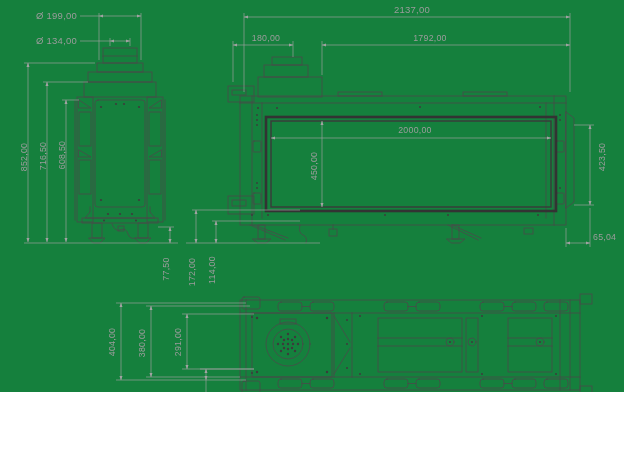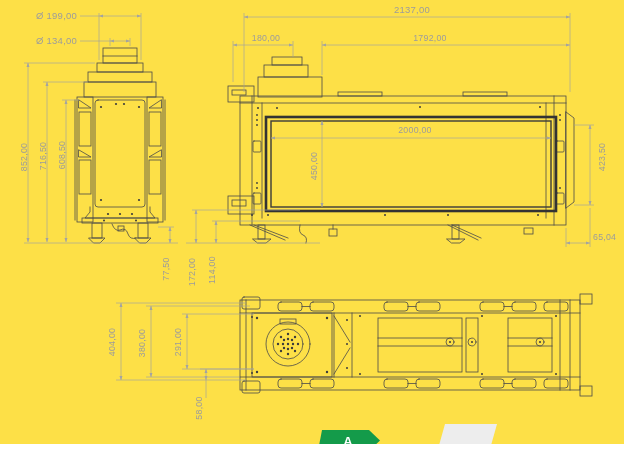--- a/index.html
+++ b/index.html
@@ -1,16 +1,16 @@
 <!DOCTYPE html>
 <html><head>
 <meta charset="utf-8">
 <style>
   html,body{margin:0;padding:0;background:#fff;}
-  .canvas{position:relative;width:624px;height:444px;background:#fde047;overflow:hidden;
+  .canvas{position:relative;width:624px;height:392px;background:#15803d;overflow:hidden;
           font-family:"Liberation Sans",sans-serif;}
   svg{display:block;}
   .draw line,.draw rect,.draw path,.draw circle,.draw polyline,.draw polygon{
       stroke:#4a4a4a;stroke-width:.8;fill:none;stroke-linecap:square;}
   .draw .hv{stroke:#333;stroke-width:2.6;}
   .draw .mid{stroke:#3a3a3a;stroke-width:1.4;}
   .draw .dot{fill:#3c3c3c;stroke:none;}
   .dims line{stroke:#a3a3a3;stroke-width:.65;fill:none;}
   .dims text{fill:#9c9c9c;font-size:8.8px;letter-spacing:.25px;
              font-family:"Liberation Sans",sans-serif;}

